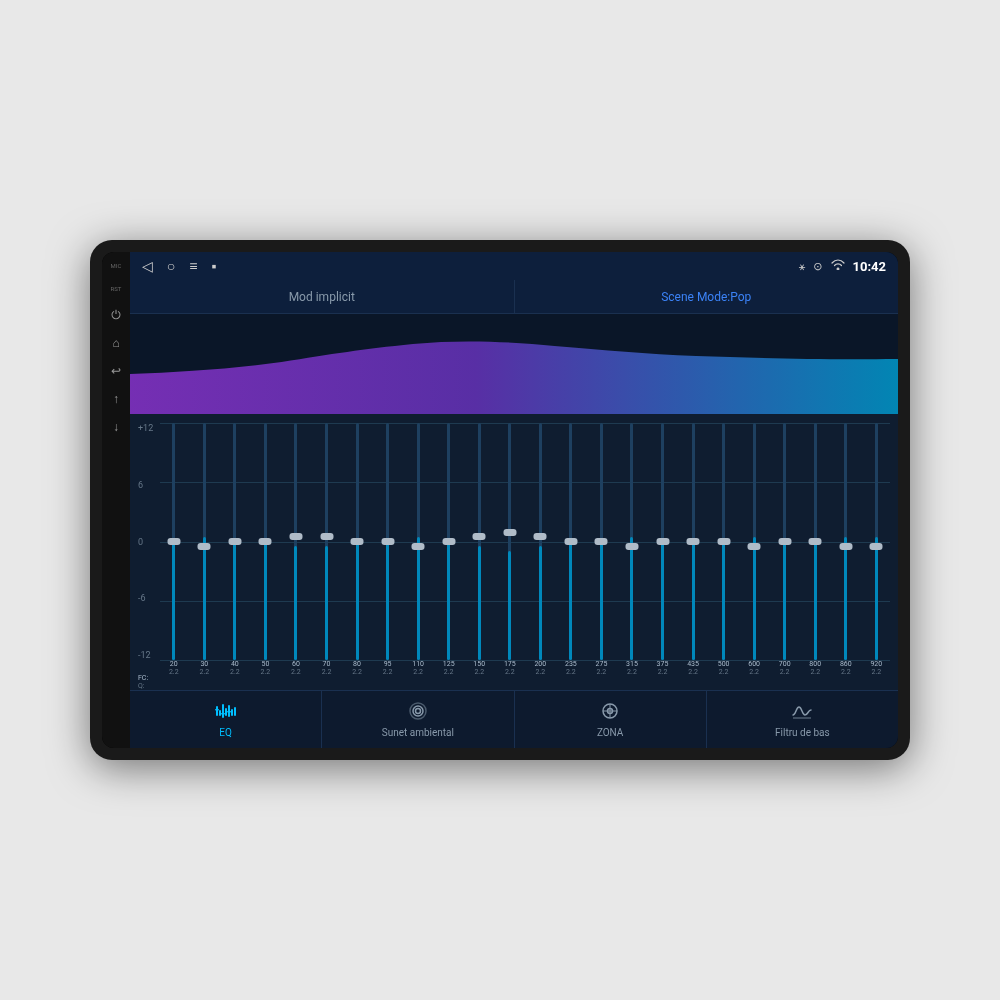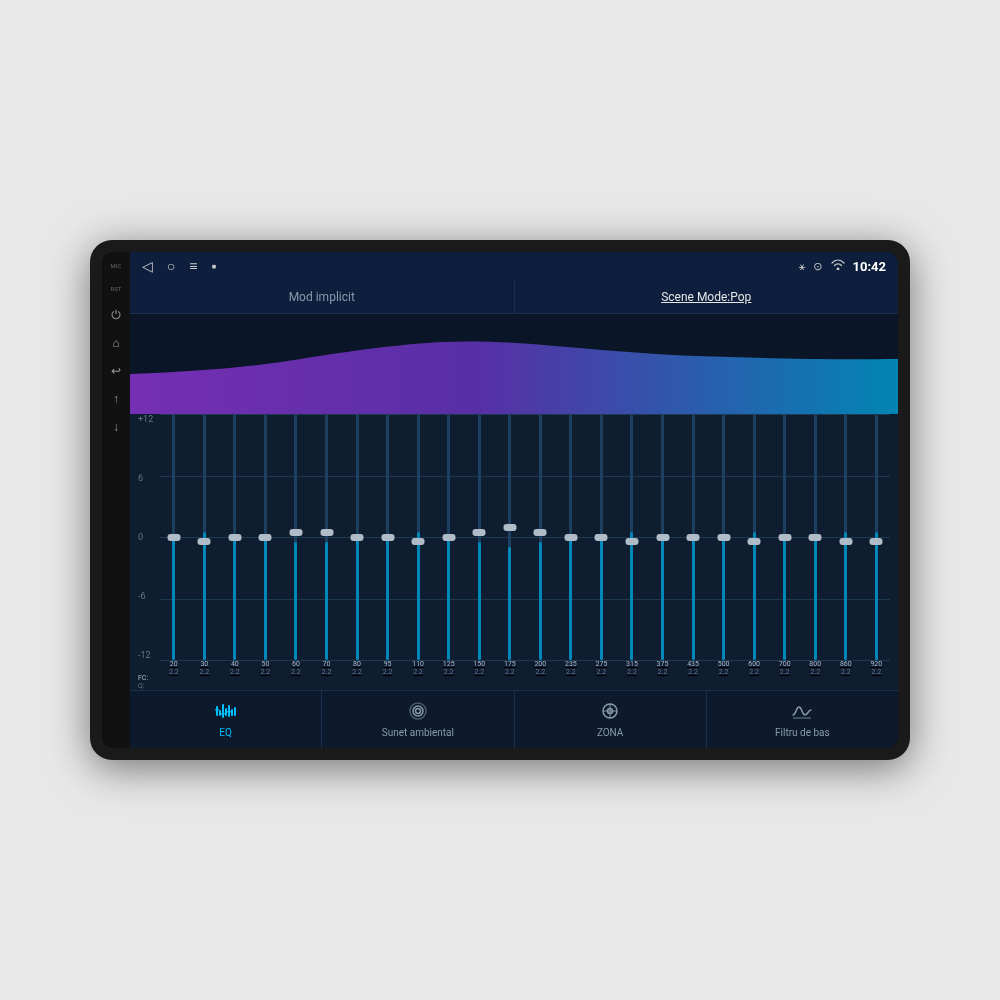--- a/index.html
+++ b/index.html
@@ -130,22 +130,21 @@
       font-size: 12px;
       cursor: pointer;
       border-right: 1px solid #1a3050;
     }
 
     .mode-tab:last-child {
       border-right: none;
     }
 
     .mode-tab.active {
-      color: #e5e5e5;
-      text-decoration: underline;
+      color: #3b82f6;
     }
 
     .mode-tab .triangle {
       margin-left: 6px;
       font-size: 10px;
       color: #8899aa;
     }
 
     
     .eq-visualizer {
@@ -154,23 +153,22 @@
       overflow: hidden;
       flex-shrink: 0;
     }
 
     
     .eq-sliders-container {
       flex: 1;
       background: #0f1d30;
       display: flex;
       flex-direction: column;
-      padding: 0 8px 0;
+      padding: 9px 8px 0;
       overflow: hidden;
-      text-decoration: underline;
     }
 
     .eq-scale {
       display: flex;
       flex-direction: column;
       position: relative;
       height: 100%;
     }
 
     .scale-labels {

